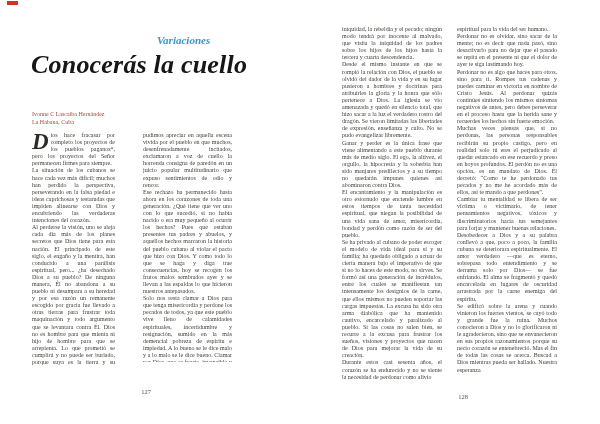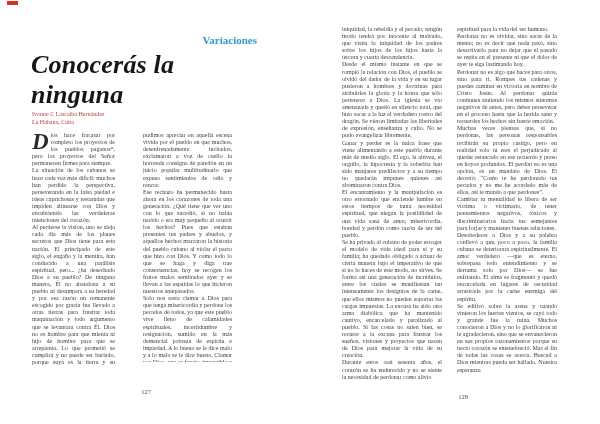--- a/index.html
+++ b/index.html
@@ -2,22 +2,22 @@
 <html><head>
 <meta charset="utf-8">
 <style>
   html,body{margin:0;padding:0;background:#888;}
   .spread{
     position:relative;width:600px;height:424px;background:#ffffff;overflow:hidden;
     font-family:"Liberation Serif","DejaVu Serif",serif;
   }
   .corner-mark{position:absolute;left:7px;top:1px;width:11px;height:4px;background:#d93025;}
   .section-label{
-    position:absolute;left:157px;top:34px;width:100px;text-align:right;
-    font-weight:bold;font-size:11px;color:#3897c5;
+    position:absolute;left:157px;top:34px;width:100px;text-align:left;
+    font-style:italic;font-weight:bold;font-size:11px;color:#3897c5;
   }
   .article-title{
     position:absolute;left:31px;top:50px;width:230px;
     font-size:26px;line-height:30px;font-weight:bold;font-style:italic;color:#161616;
     letter-spacing:0.2px;
   }
   .byline{
     position:absolute;left:32px;top:111px;width:120px;
     font-size:6px;line-height:7.5px;color:#b5443e;
   }
@@ -45,21 +45,21 @@
 <body>
 
 <div class="spread">
 
   <div class="corner-mark"></div>
 
   <div>
     <div class="section-label">Variaciones</div>
 
     <div class="article-title">
-      <span style="display:block">Conocerás la ninguna</span>
+      <span style="display:block">Conocerás la cuello</span>
     </div>
 
     <div class="byline">
       <span style="display:block">Ivonne C Lascaiba Hernández</span>
       <span style="display:block">La Habana, Cuba</span>
     </div>
 
     <div class="col col-l1">
       <p class="para">
         <span class="dropcap">D</span><span>ios hace fracasar por completo los proyectos de los pueblos paganos*, pero los proyectos del Señor permanecen firmes para siempre.</span>

